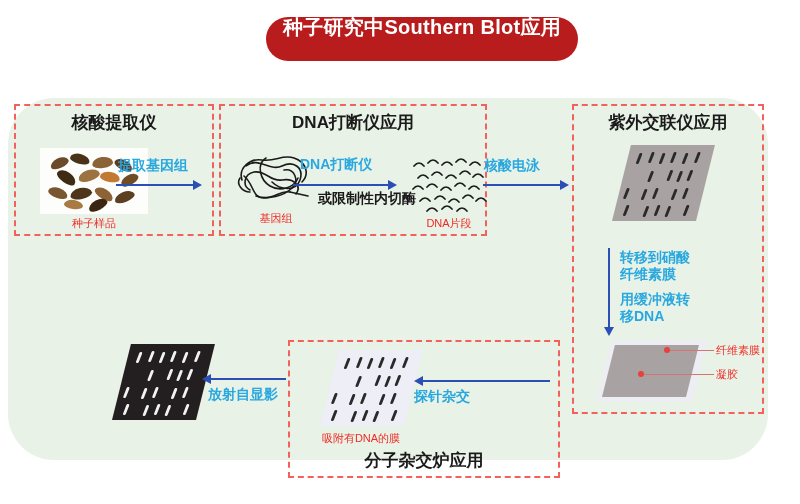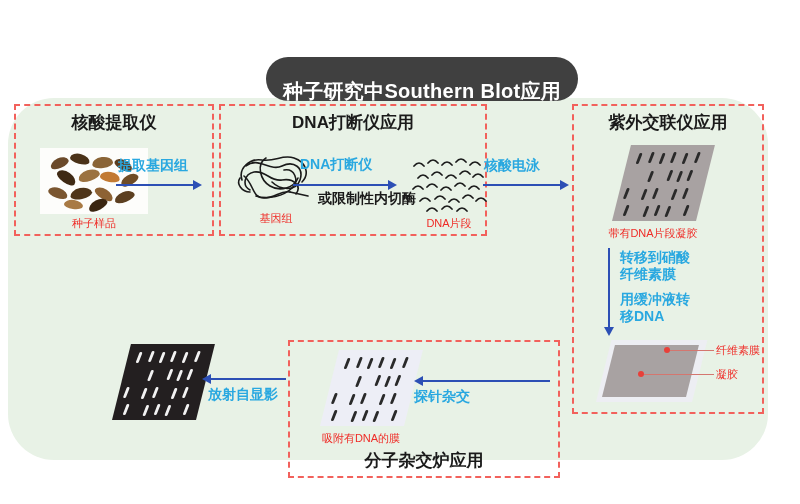--- a/index.html
+++ b/index.html
@@ -18,25 +18,24 @@
     left:8px;top:98px;width:760px;height:362px;
     background:#e8f2e6;
     border-radius:46px;
   }
 
   
   .title-pill{
     position:absolute;
     left:266px;top:17px;
     width:312px;height:44px;
-    background:#404040;
+    background:#b91c1c;
     border-radius:22px;
-    display:flex;align-items:flex-end;justify-content:center;
+    display:flex;align-items:flex-start;justify-content:center;
     box-sizing:border-box;
-    margin-top:40px;
   }
   .title-pill span{
     color:#ffffff;
     font-size:20px;
     font-weight:bold;
     letter-spacing:0.3px;
     line-height:1;
   }
 
   
@@ -240,21 +239,20 @@
     <div class="band" style="left:24px;top:44px;height:11px;background:#2a2a2a;"></div>
     <div class="band" style="left:35px;top:43px;height:11px;background:#2a2a2a;"></div>
     <div class="band" style="left:54px;top:44px;height:11px;background:#2a2a2a;"></div>
     <div class="band" style="left:65px;top:43px;height:11px;background:#2a2a2a;"></div>
     <div class="band" style="left:10px;top:60px;height:11px;background:#2a2a2a;"></div>
     <div class="band" style="left:30px;top:61px;height:11px;background:#2a2a2a;"></div>
     <div class="band" style="left:41px;top:60px;height:11px;background:#2a2a2a;"></div>
     <div class="band" style="left:52px;top:61px;height:11px;background:#2a2a2a;"></div>
     <div class="band" style="left:70px;top:60px;height:11px;background:#2a2a2a;"></div>
   </div>
-  <div class="red-label" style="left:588px;top:226px;width:130px;">带有DNA片段凝胶</div>
 
   <div class="arrow-v" style="left:604px;top:248px;height:88px;">
     <div class="bar" style="height:80px;"></div>
       <div class="head"></div>
   </div>
   <div class="blue-label" style="left:620px;top:249px;">
     <div>转移到硝酸</div>
     <div>纤维素膜</div>
   </div>
   <div class="blue-label" style="left:620px;top:291px;">

